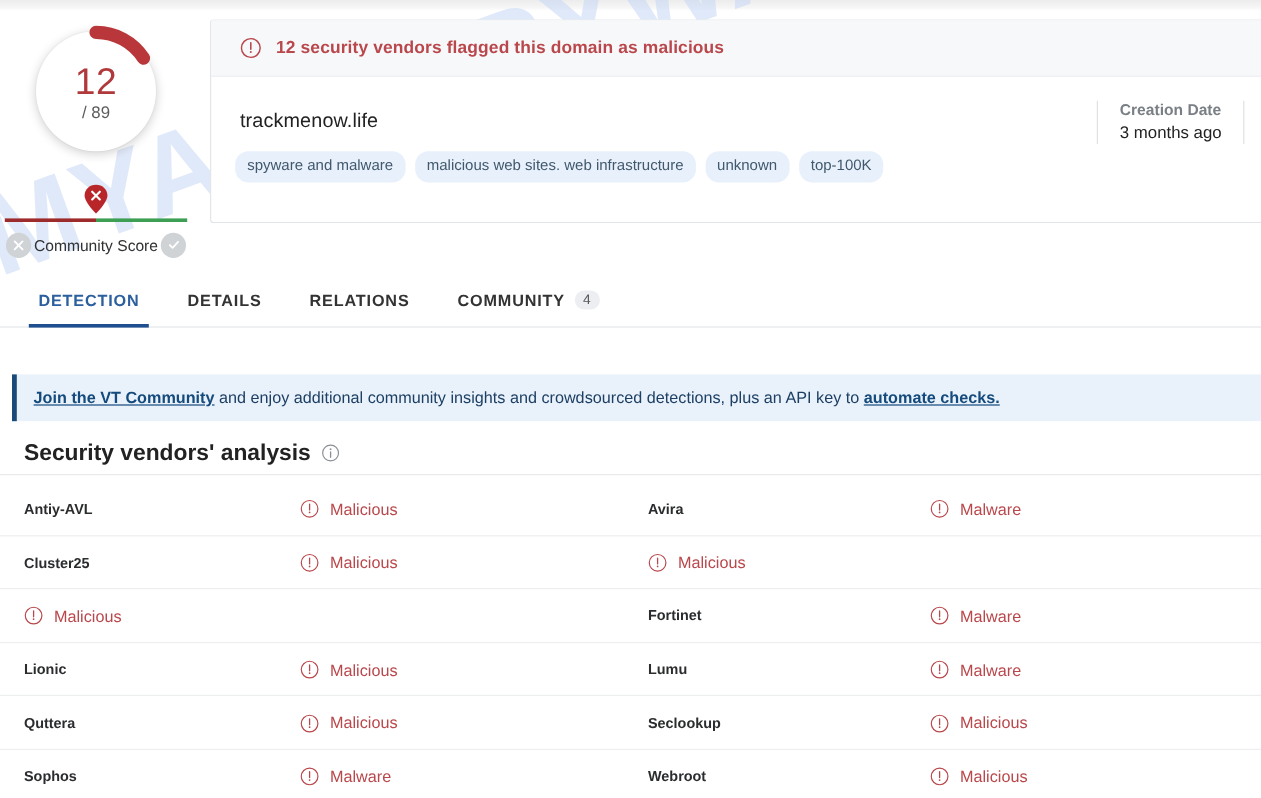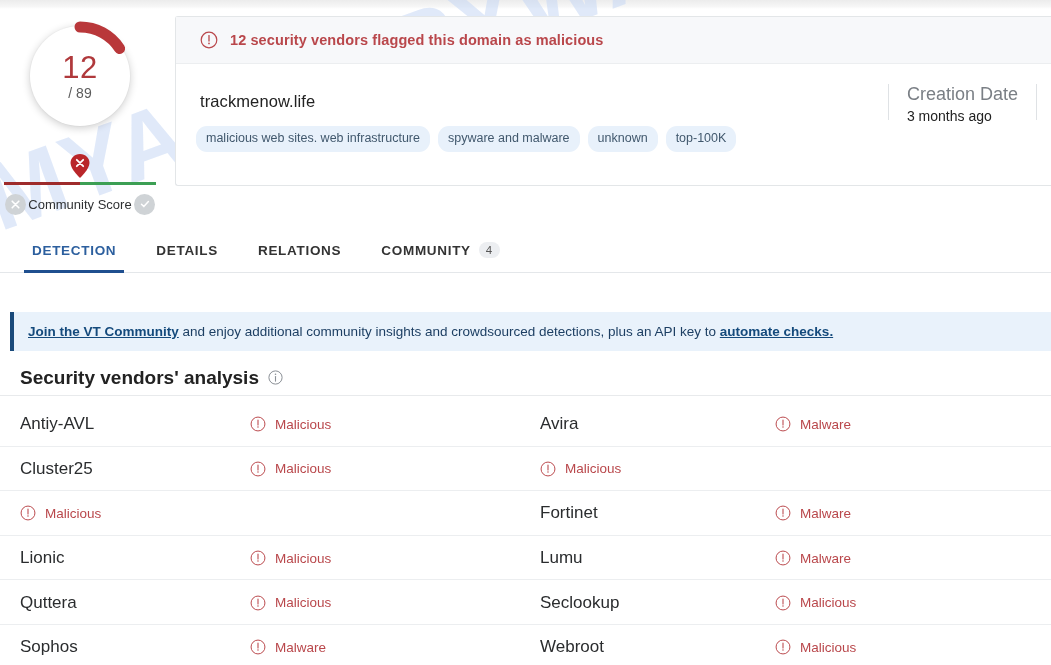--- a/index.html
+++ b/index.html
@@ -120,21 +120,21 @@
     font-size: 12.5px; line-height: 1;
     padding: 6px 10px 7px; border-radius: 11px;
     white-space: nowrap;
   }
   .meta-block {
     position: absolute; right: 28px; top: 20px;
     display: flex; align-items: flex-start;
   }
   .meta-sep { width: 1px; height: 36px; background: #dfe2e5; margin-right: 18px; }
   .meta-sep.right { margin-right: 0; margin-left: 18px; }
-  .meta-label { font-size: 18px; color: #7a7f85; margin-bottom: 3px; }
+  .meta-label { font-size: 13px; color: #7a7f85; margin-bottom: 3px; font-weight: bold; }
   .meta-value { font-size: 14px; color: #222; }
 
   
   .tabs {
     position: absolute; left: 0; top: 228px; width: 1051px; height: 45px;
     border-bottom: 1px solid #e4e7ea;
     display: flex; align-items: stretch;
     padding-left: 12px;
     z-index: 10; background: transparent;
   }
@@ -188,22 +188,22 @@
   .vendor-col.right { width: 526px; padding-left: 0; }
   .vendor-row {
     height: 44.6px;
     display: flex; align-items: center;
     border-bottom: 1px solid #eceef0;
     border-top: 1px solid transparent;
   }
   .vendor-col.left .vendor-row { padding-left: 20px; }
   .vendor-col.right .vendor-row { padding-left: 15px; }
   .vendor-name {
-    width: 230px; font-size: 17px; color: #2a2c2e;
-    white-space: nowrap; overflow: hidden;
+    width: 230px; font-size: 12px; color: #2a2c2e;
+    white-space: nowrap; overflow: hidden; font-weight: bold;
   }
   .vendor-col.right .vendor-name { width: 235px; }
   .verdict { display: flex; align-items: center; gap: 9px; }
   .verdict-text { font-size: 13.5px; color: #b9474b; }
 
   svg { display: block; }
 </style>
 </head>
 <body>
 
@@ -258,22 +258,22 @@
           <circle cx="9" cy="12.4" r="0.85" fill="#b9474b"></circle>
         </svg>
       </span>
       <span class="alert-text">12 security vendors flagged this domain as malicious</span>
     </div>
 
     <div class="card-body">
       <div class="domain-name">trackmenow.life</div>
 
       <div class="tag-row">
+        <span class="tag">spyware and malware</span>
         <span class="tag">malicious web sites. web infrastructure</span>
-        <span class="tag">spyware and malware</span>
         <span class="tag">unknown</span>
         <span class="tag">top-100K</span>
       </div>
 
       <div class="meta-block">
         <div class="meta-sep"></div>
         <div>
           <div class="meta-label">Creation Date</div>
           <div class="meta-value">3 months ago</div>
         </div>

